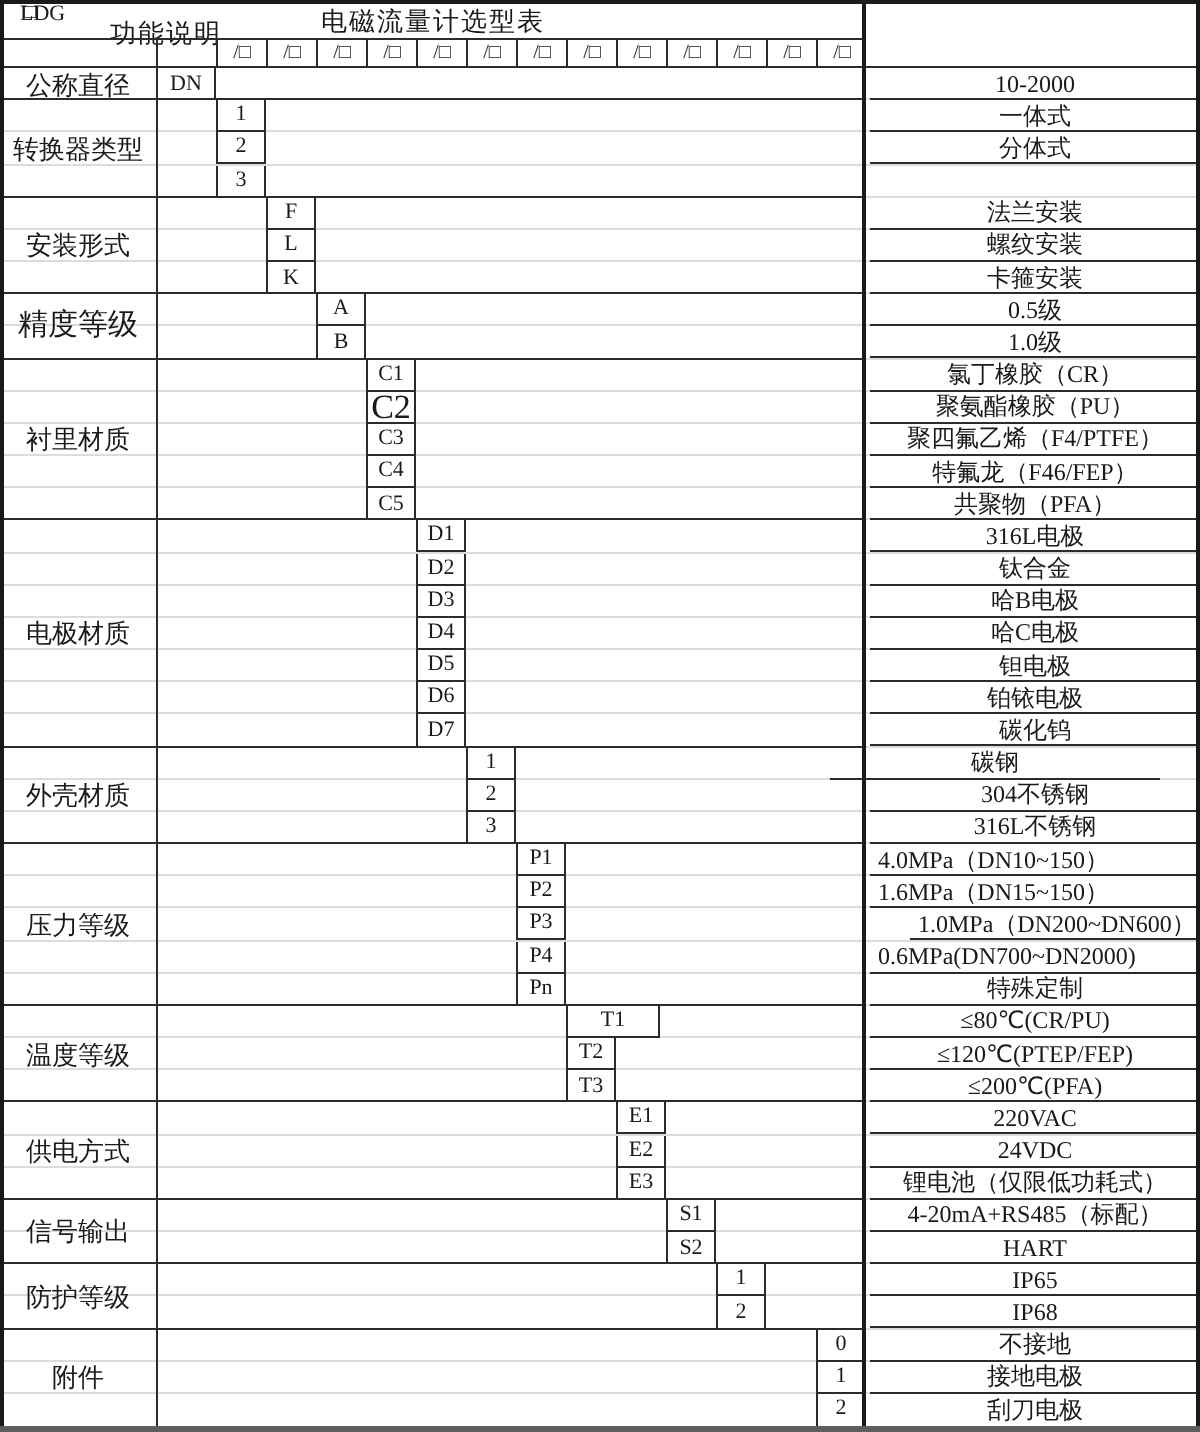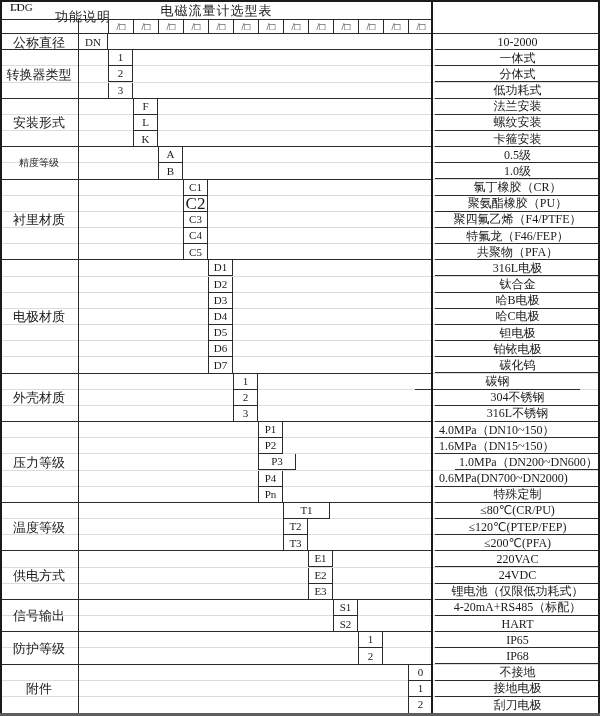--- a/index.html
+++ b/index.html
@@ -86,33 +86,32 @@
     <div class="abs" style="left: 78px; top: 34px; width: 30px; height: 16.1667px; border-left: 1px solid rgb(43, 43, 43); border-right: 1px solid rgb(43, 43, 43); font-size: 11px;">DN</div>
     <div class="abs" style="left: 435px; top: 34px; width: 165px; height: 16.1667px; border-bottom: 1px solid rgb(43, 43, 43); font-size: 12px;">10-2000</div>
     <div class="abs" style="left: 0px; top: 49.1667px; width: 433px; height: 1px; background: rgb(43, 43, 43);"></div>
     <div class="abs" style="left: 0px; top: 50.1667px; width: 78px; height: 48.5px; font-size: 13px;">转换器类型</div>
     <div class="abs" style="left: 133px; top: 50.1667px; width: 300px; height: 48.5px;"></div>
     <div class="abs" style="left: 108px; top: 50.1667px; width: 25px; height: 16.1667px; border-left: 1px solid rgb(43, 43, 43); border-right: 1px solid rgb(43, 43, 43); border-bottom: 1px solid rgb(43, 43, 43); font-size: 11px;">1</div>
     <div class="abs" style="left: 435px; top: 50.1667px; width: 165px; height: 16.1667px; border-bottom: 1px solid rgb(43, 43, 43); font-size: 12px;">一体式</div>
     <div class="abs" style="left: 108px; top: 66.3333px; width: 25px; height: 16.1667px; border-left: 1px solid rgb(43, 43, 43); border-right: 1px solid rgb(43, 43, 43); border-bottom: 1px solid rgb(43, 43, 43); font-size: 11px;">2</div>
     <div class="abs" style="left: 435px; top: 66.3333px; width: 165px; height: 16.1667px; border-bottom: 1px solid rgb(43, 43, 43); font-size: 12px;">分体式</div>
     <div class="abs" style="left: 108px; top: 82.5px; width: 25px; height: 16.1667px; border-left: 1px solid rgb(43, 43, 43); border-right: 1px solid rgb(43, 43, 43); font-size: 11px;">3</div>
-    <div class="abs" style="left: 435px; top: 82.5px; width: 165px; height: 16.1667px; border-bottom: 1px solid rgb(43, 43, 43); font-size: 12px;">低功耗式</div>
     <div class="abs" style="left: 0px; top: 97.6667px; width: 433px; height: 1px; background: rgb(43, 43, 43);"></div>
     <div class="abs" style="left: 0px; top: 98.6667px; width: 78px; height: 48.5px; font-size: 13px;">安装形式</div>
     <div class="abs" style="left: 108px; top: 98.6667px; width: 25px; height: 48.5px;"></div>
     <div class="abs" style="left: 158px; top: 98.6667px; width: 275px; height: 48.5px;"></div>
     <div class="abs" style="left: 133px; top: 98.6667px; width: 25px; height: 16.1667px; border-left: 1px solid rgb(43, 43, 43); border-right: 1px solid rgb(43, 43, 43); border-bottom: 1px solid rgb(43, 43, 43); font-size: 11px;">F</div>
     <div class="abs" style="left: 435px; top: 98.6667px; width: 165px; height: 16.1667px; border-bottom: 1px solid rgb(43, 43, 43); font-size: 12px;">法兰安装</div>
     <div class="abs" style="left: 133px; top: 114.833px; width: 25px; height: 16.1667px; border-left: 1px solid rgb(43, 43, 43); border-right: 1px solid rgb(43, 43, 43); border-bottom: 1px solid rgb(43, 43, 43); font-size: 11px;">L</div>
     <div class="abs" style="left: 435px; top: 114.833px; width: 165px; height: 16.1667px; border-bottom: 1px solid rgb(43, 43, 43); font-size: 12px;">螺纹安装</div>
     <div class="abs" style="left: 133px; top: 131px; width: 25px; height: 16.1667px; border-left: 1px solid rgb(43, 43, 43); border-right: 1px solid rgb(43, 43, 43); font-size: 11px;">K</div>
     <div class="abs" style="left: 435px; top: 131px; width: 165px; height: 16.1667px; border-bottom: 1px solid rgb(43, 43, 43); font-size: 12px;">卡箍安装</div>
     <div class="abs" style="left: 0px; top: 146.167px; width: 433px; height: 1px; background: rgb(43, 43, 43);"></div>
-    <div class="abs" style="left: 0px; top: 147.167px; width: 78px; height: 32.3333px; font-size: 10px; text-align: center;">精度等级</div>
+    <div class="abs" style="left: 0px; top: 147.167px; width: 78px; height: 32.3333px; font-size: 15px; text-align: center;">精度等级</div>
     <div class="abs" style="left: 108px; top: 147.167px; width: 50px; height: 32.3333px;"></div>
     <div class="abs" style="left: 183px; top: 147.167px; width: 250px; height: 32.3333px;"></div>
     <div class="abs" style="left: 158px; top: 147.167px; width: 25px; height: 16.1667px; border-left: 1px solid rgb(43, 43, 43); border-right: 1px solid rgb(43, 43, 43); border-bottom: 1px solid rgb(43, 43, 43); font-size: 11px;">A</div>
     <div class="abs" style="left: 435px; top: 147.167px; width: 165px; height: 16.1667px; border-bottom: 1px solid rgb(43, 43, 43); font-size: 12px;">0.5级</div>
     <div class="abs" style="left: 158px; top: 163.333px; width: 25px; height: 16.1667px; border-left: 1px solid rgb(43, 43, 43); border-right: 1px solid rgb(43, 43, 43); font-size: 11px;">B</div>
     <div class="abs" style="left: 435px; top: 163.333px; width: 165px; height: 16.1667px; border-bottom: 1px solid rgb(43, 43, 43); font-size: 12px;">1.0级</div>
     <div class="abs" style="left: 0px; top: 178.5px; width: 433px; height: 1px; background: rgb(43, 43, 43);"></div>
     <div class="abs" style="left: 0px; top: 179.5px; width: 78px; height: 80.8333px; font-size: 13px;">衬里材质</div>
     <div class="abs" style="left: 108px; top: 179.5px; width: 75px; height: 80.8333px;"></div>
     <div class="abs" style="left: 208px; top: 179.5px; width: 225px; height: 80.8333px;"></div>
@@ -155,21 +154,21 @@
     <div class="abs" style="left: 233px; top: 405.833px; width: 25px; height: 16.1667px; border-left: 1px solid rgb(43, 43, 43); border-right: 1px solid rgb(43, 43, 43); font-size: 11px;">3</div>
     <div class="abs" style="left: 435px; top: 405.833px; width: 165px; height: 16.1667px; border-bottom: 1px solid rgb(43, 43, 43); font-size: 12px;">316L不锈钢</div>
     <div class="abs" style="left: 0px; top: 421px; width: 433px; height: 1px; background: rgb(43, 43, 43);"></div>
     <div class="abs" style="left: 0px; top: 422px; width: 78px; height: 80.8333px; font-size: 13px;">压力等级</div>
     <div class="abs" style="left: 108px; top: 422px; width: 150px; height: 80.8333px;"></div>
     <div class="abs" style="left: 283px; top: 422px; width: 150px; height: 80.8333px;"></div>
     <div class="abs" style="left: 258px; top: 422px; width: 25px; height: 16.1667px; border-left: 1px solid rgb(43, 43, 43); border-right: 1px solid rgb(43, 43, 43); border-bottom: 1px solid rgb(43, 43, 43); font-size: 11px;">P1</div>
     <div class="abs" style="left: 435px; top: 422px; width: 165px; height: 16.1667px; border-bottom: 1px solid rgb(43, 43, 43); justify-content: flex-start; padding-left: 4px; font-size: 12px;">4.0MPa（DN10~150）</div>
     <div class="abs" style="left: 258px; top: 438.167px; width: 25px; height: 16.1667px; border-left: 1px solid rgb(43, 43, 43); border-right: 1px solid rgb(43, 43, 43); border-bottom: 1px solid rgb(43, 43, 43); font-size: 11px;">P2</div>
     <div class="abs" style="left: 435px; top: 438.167px; width: 165px; height: 16.1667px; border-bottom: 1px solid rgb(43, 43, 43); justify-content: flex-start; padding-left: 4px; font-size: 12px;">1.6MPa（DN15~150）</div>
-    <div class="abs" style="left: 258px; top: 454.333px; width: 38px; height: 16.1667px; border-left: 1px solid rgb(43, 43, 43); border-right: 1px solid rgb(43, 43, 43); border-bottom: 1px solid rgb(43, 43, 43); font-size: 11px;">P3</div>
+    <div class="abs" style="left: 258px; top: 454.333px; width: 25px; height: 16.1667px; border-left: 1px solid rgb(43, 43, 43); border-right: 1px solid rgb(43, 43, 43); border-bottom: 1px solid rgb(43, 43, 43); font-size: 11px;">P3</div>
     <div class="abs" style="left: 435px; top: 454.333px; width: 165px; height: 16.1667px; border-bottom: 1px solid rgb(43, 43, 43); justify-content: flex-start; padding-left: 4px; font-size: 12px; margin-left: 20px;">1.0MPa（DN200~DN600）</div>
     <div class="abs" style="left: 258px; top: 470.5px; width: 25px; height: 16.1667px; border-left: 1px solid rgb(43, 43, 43); border-right: 1px solid rgb(43, 43, 43); border-bottom: 1px solid rgb(43, 43, 43); font-size: 11px;">P4</div>
     <div class="abs" style="left: 435px; top: 470.5px; width: 165px; height: 16.1667px; border-bottom: 1px solid rgb(43, 43, 43); justify-content: flex-start; padding-left: 4px; font-size: 12px;">0.6MPa(DN700~DN2000)</div>
     <div class="abs" style="left: 258px; top: 486.667px; width: 25px; height: 16.1667px; border-left: 1px solid rgb(43, 43, 43); border-right: 1px solid rgb(43, 43, 43); font-size: 11px;">Pn</div>
     <div class="abs" style="left: 435px; top: 486.667px; width: 165px; height: 16.1667px; border-bottom: 1px solid rgb(43, 43, 43); font-size: 12px;">特殊定制</div>
     <div class="abs" style="left: 0px; top: 501.833px; width: 433px; height: 1px; background: rgb(43, 43, 43);"></div>
     <div class="abs" style="left: 0px; top: 502.833px; width: 78px; height: 48.5px; font-size: 13px;">温度等级</div>
     <div class="abs" style="left: 108px; top: 502.833px; width: 175px; height: 48.5px;"></div>
     <div class="abs" style="left: 308px; top: 502.833px; width: 125px; height: 48.5px;"></div>
     <div class="abs" style="left: 283px; top: 502.833px; width: 47px; height: 16.1667px; border-left: 1px solid rgb(43, 43, 43); border-right: 1px solid rgb(43, 43, 43); border-bottom: 1px solid rgb(43, 43, 43); font-size: 11px;">T1</div>

